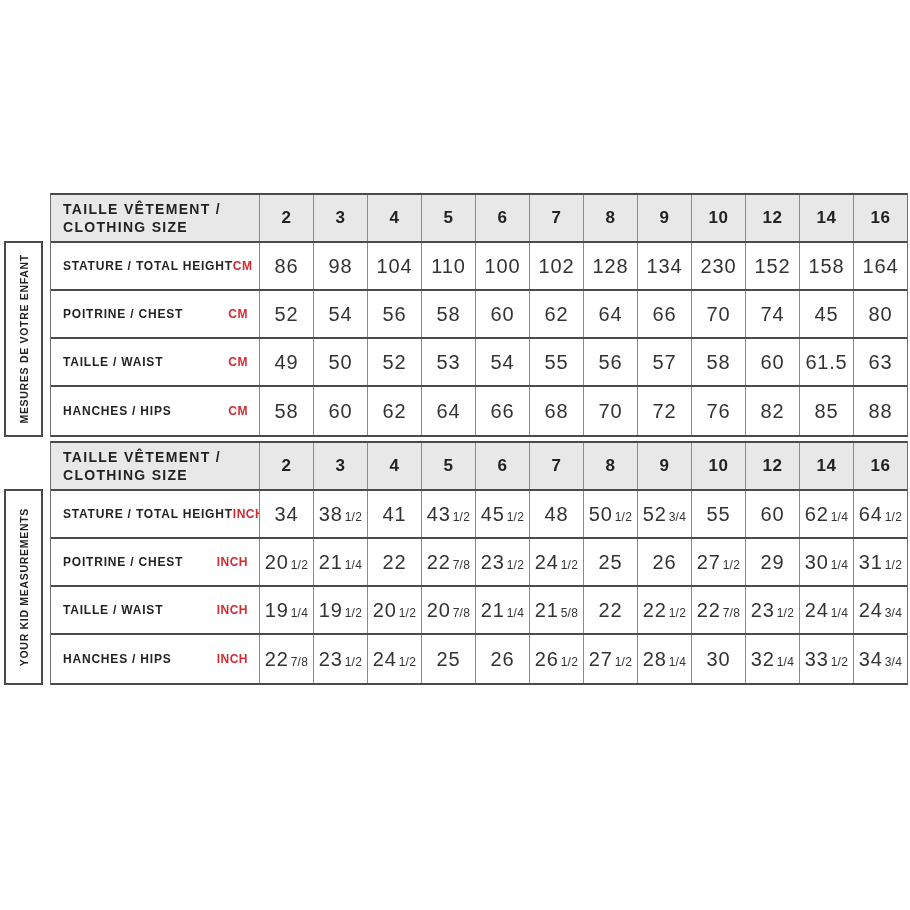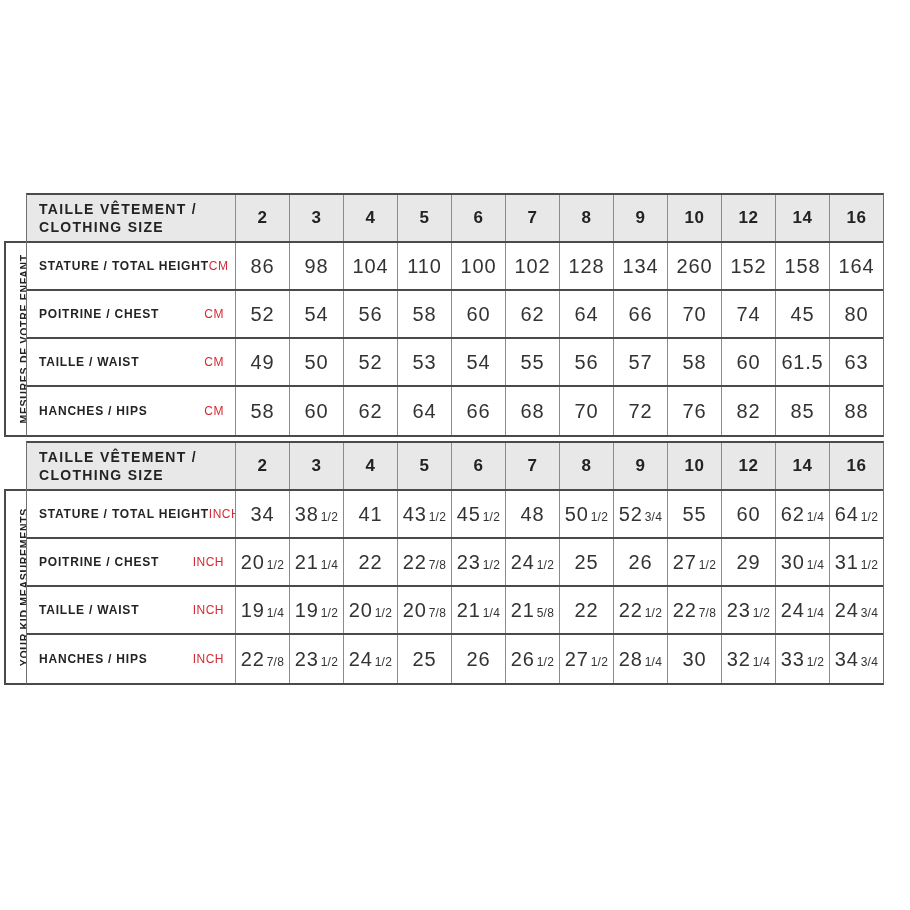--- a/index.html
+++ b/index.html
@@ -29,21 +29,21 @@
     font-size: 10.5px;
     font-weight: 700;
     letter-spacing: 0.7px;
     color: #232323;
     white-space: nowrap;
   }
 
   
   .chart-table {
     position: absolute;
-    left: 26px; width: 858px;
+    left: 50px; width: 858px;
     border: 1px solid #6f6f6f;
     border-top: 2px solid #4a4a4a;
     border-bottom: 2px solid #4a4a4a;
     background: #ffffff;
     box-sizing: border-box;
   }
   .chart-table.t1 { top: 193px; }
   .chart-table.t2 { top: 441px; }
 
   .row {
@@ -80,21 +80,21 @@
   }
   .size-num {
     font-size: 17px; font-weight: 700; letter-spacing: 0.5px;
     color: #232323;
   }
   .row-label {
     font-size: 12px; font-weight: 700; letter-spacing: 0.8px;
     color: #232323; white-space: nowrap;
   }
   .unit {
-    font-size: 12px; font-weight: 400; letter-spacing: 0.5px;
+    font-size: 12px; font-weight: 700; letter-spacing: 0.5px;
     color: #d42a33;
   }
   .val {
     font-size: 20px; font-weight: 400; letter-spacing: 0.8px;
     color: #333333; white-space: nowrap;
   }
   .frac {
     font-size: 12px; letter-spacing: 0.3px;
     margin-left: 2px;
   }
@@ -180,21 +180,21 @@
         <div class="cell size-col">
           <span class="val">102</span>
         </div>
         <div class="cell size-col">
           <span class="val">128</span>
         </div>
         <div class="cell size-col">
           <span class="val">134</span>
         </div>
         <div class="cell size-col">
-          <span class="val">260</span>
+          <span class="val">230</span>
         </div>
         <div class="cell size-col">
           <span class="val">152</span>
         </div>
         <div class="cell size-col">
           <span class="val">158</span>
         </div>
         <div class="cell size-col">
           <span class="val">164</span>
         </div>

